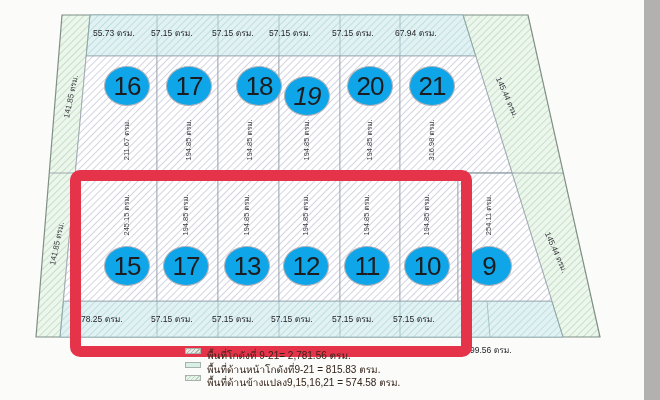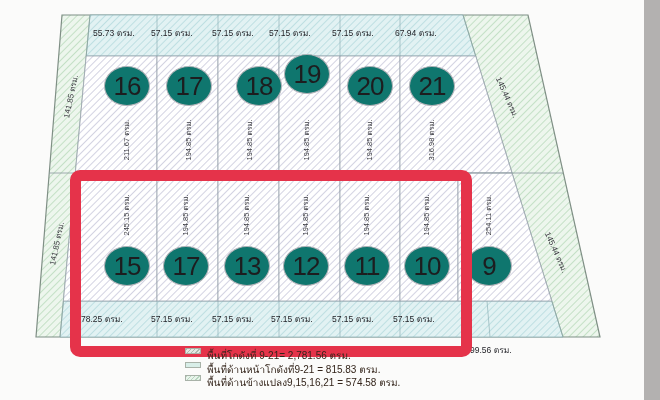--- a/index.html
+++ b/index.html
@@ -1,21 +1,21 @@
 <!DOCTYPE html>
 <html><head>
 <meta charset="utf-8">
 <style>
   html,body{margin:0;padding:0;}
   body{font-family:"Liberation Sans","DejaVu Sans",sans-serif;background:#ffffff;}
   .stage{position:relative;width:660px;height:400px;background:#fbfbfa;overflow:hidden;}
   .svgbase{position:absolute;left:0;top:0;}
   .gray-bar{position:absolute;top:0;left:644px;width:16px;height:400px;background:#b3b1b0;}
   
-  .pnum{position:absolute;width:44px;height:38px;border-radius:50%;background:#0f766e;
+  .pnum{position:absolute;width:44px;height:38px;border-radius:50%;background:#0ea5e9;
         border:1px solid #b2b2b8;display:flex;align-items:center;justify-content:center;
         font-size:26px;color:#1d1d1f;letter-spacing:-1px;}
   
   .varea{position:absolute;width:70px;text-align:center;font-size:7.5px;color:#3a3a40;
          transform:rotate(-90deg);white-space:nowrap;}
   
   .mtext{position:absolute;width:70px;text-align:left;font-size:8.5px;color:#26262b;
          white-space:nowrap;}
   .sideL{position:absolute;width:70px;text-align:center;font-size:8px;color:#3a3a40;
          transform:rotate(-78deg);white-space:nowrap;}
@@ -101,21 +101,21 @@
   <div class="mtext" style="left:93px;top:26px;">55.73 ตรม.</div>
   <div class="mtext" style="left:151px;top:26px;">57.15 ตรม.</div>
   <div class="mtext" style="left:212px;top:26px;">57.15 ตรม.</div>
   <div class="mtext" style="left:269px;top:26px;">57.15 ตรม.</div>
   <div class="mtext" style="left:332px;top:26px;">57.15 ตรม.</div>
   <div class="mtext" style="left:395px;top:26px;">67.94 ตรม.</div>
 
   <div class="pnum" style="left:104px;top:66px;">16</div>
   <div class="pnum" style="left:166px;top:66px;">17</div>
   <div class="pnum" style="left:236px;top:66px;">18</div>
-  <div class="pnum" style="left:284px;top:54px;">19</div>
+  <div class="pnum" style="left:284px;top:76px;font-style:italic;">19</div>
   <div class="pnum" style="left:347px;top:66px;">20</div>
   <div class="pnum" style="left:409px;top:66px;">21</div>
 
   <div class="varea" style="left:91px;top:134px;">211.67 ตรม.</div>
   <div class="varea" style="left:153px;top:134px;">194.85 ตรม.</div>
   <div class="varea" style="left:214px;top:134px;">194.85 ตรม.</div>
   <div class="varea" style="left:271px;top:134px;">194.85 ตรม.</div>
   <div class="varea" style="left:334px;top:134px;">194.85 ตรม.</div>
   <div class="varea" style="left:396px;top:134px;">316.98 ตรม.</div>
 

